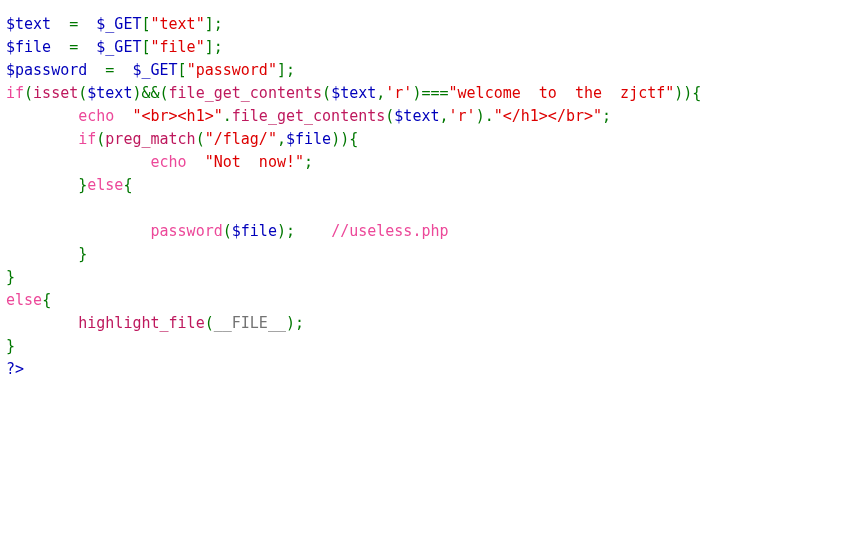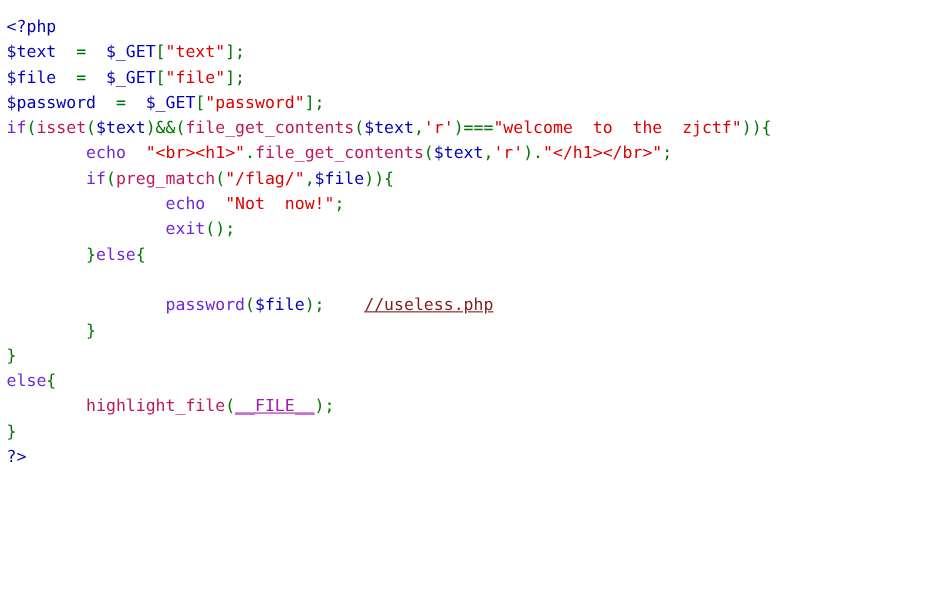--- a/index.html
+++ b/index.html
@@ -27,40 +27,38 @@
   }
   #code-listing .ln {
     display: block;
     min-height: 23px;
     white-space: pre;
   }
   .tok { white-space: pre; }
   .t-tag      { color: #0000BB; }
   .t-var      { color: #0000BB; }
   .t-func     { color: #be185d; }
-  .t-const    { color: #a21caf; text-decoration: underline; }
-  .t-kw       { color: #6d28d9; }
+  .t-const    { color: #737373; }
+  .t-kw       { color: #ec4899; }
   .t-punct    { color: #007700; }
   .t-op       { color: #007700; }
   .t-str      { color: #DD0000; }
-  .t-comment  { color: #7f1d1d; text-decoration: underline; }
+  .t-comment  { color: #ec4899; }
 </style>
 </head>
 <body>
 
 <div id="source-view">
-  <pre id="code-listing"><span class="ln"><span class="tok t-tag">&lt;?php</span>
-</span><span class="ln"><span class="tok t-var">$text</span><span class="tok t-op">  =  </span><span class="tok t-var">$_GET</span><span class="tok t-punct">[</span><span class="tok t-str">"text"</span><span class="tok t-punct">];</span>
+  <pre id="code-listing"><span class="ln"><span class="tok t-var">$text</span><span class="tok t-op">  =  </span><span class="tok t-var">$_GET</span><span class="tok t-punct">[</span><span class="tok t-str">"text"</span><span class="tok t-punct">];</span>
 </span><span class="ln"><span class="tok t-var">$file</span><span class="tok t-op">  =  </span><span class="tok t-var">$_GET</span><span class="tok t-punct">[</span><span class="tok t-str">"file"</span><span class="tok t-punct">];</span>
 </span><span class="ln"><span class="tok t-var">$password</span><span class="tok t-op">  =  </span><span class="tok t-var">$_GET</span><span class="tok t-punct">[</span><span class="tok t-str">"password"</span><span class="tok t-punct">];</span>
 </span><span class="ln"><span class="tok t-kw">if</span><span class="tok t-punct">(</span><span class="tok t-func">isset</span><span class="tok t-punct">(</span><span class="tok t-var">$text</span><span class="tok t-punct">)&amp;&amp;(</span><span class="tok t-func">file_get_contents</span><span class="tok t-punct">(</span><span class="tok t-var">$text</span><span class="tok t-punct">,</span><span class="tok t-str">'r'</span><span class="tok t-punct">)===</span><span class="tok t-str">"welcome  to  the  zjctf"</span><span class="tok t-punct">)){</span>
 </span><span class="ln"><span class="tok t-punct">        </span><span class="tok t-kw">echo</span><span class="tok t-punct">  </span><span class="tok t-str">"&lt;br&gt;&lt;h1&gt;"</span><span class="tok t-punct">.</span><span class="tok t-func">file_get_contents</span><span class="tok t-punct">(</span><span class="tok t-var">$text</span><span class="tok t-punct">,</span><span class="tok t-str">'r'</span><span class="tok t-punct">).</span><span class="tok t-str">"&lt;/h1&gt;&lt;/br&gt;"</span><span class="tok t-punct">;</span>
 </span><span class="ln"><span class="tok t-punct">        </span><span class="tok t-kw">if</span><span class="tok t-punct">(</span><span class="tok t-func">preg_match</span><span class="tok t-punct">(</span><span class="tok t-str">"/flag/"</span><span class="tok t-punct">,</span><span class="tok t-var">$file</span><span class="tok t-punct">)){</span>
 </span><span class="ln"><span class="tok t-punct">                </span><span class="tok t-kw">echo</span><span class="tok t-punct">  </span><span class="tok t-str">"Not  now!"</span><span class="tok t-punct">;</span>
-</span><span class="ln"><span class="tok t-punct">                </span><span class="tok t-kw">exit</span><span class="tok t-punct">();</span>
 </span><span class="ln"><span class="tok t-punct">        }</span><span class="tok t-kw">else</span><span class="tok t-punct">{</span>
 </span><span class="ln"><span class="tok t-punct"></span>
 </span><span class="ln"><span class="tok t-punct">                </span><span class="tok t-kw">password</span><span class="tok t-punct">(</span><span class="tok t-var">$file</span><span class="tok t-punct">);</span><span class="tok t-punct">    </span><span class="tok t-comment">//useless.php</span>
 </span><span class="ln"><span class="tok t-punct">        }</span>
 </span><span class="ln"><span class="tok t-punct">}</span>
 </span><span class="ln"><span class="tok t-kw">else</span><span class="tok t-punct">{</span>
 </span><span class="ln"><span class="tok t-punct">        </span><span class="tok t-func">highlight_file</span><span class="tok t-punct">(</span><span class="tok t-const">__FILE__</span><span class="tok t-punct">);</span>
 </span><span class="ln"><span class="tok t-punct">}</span>
 </span><span class="ln"><span class="tok t-tag">?&gt;</span>
 </span></pre>

